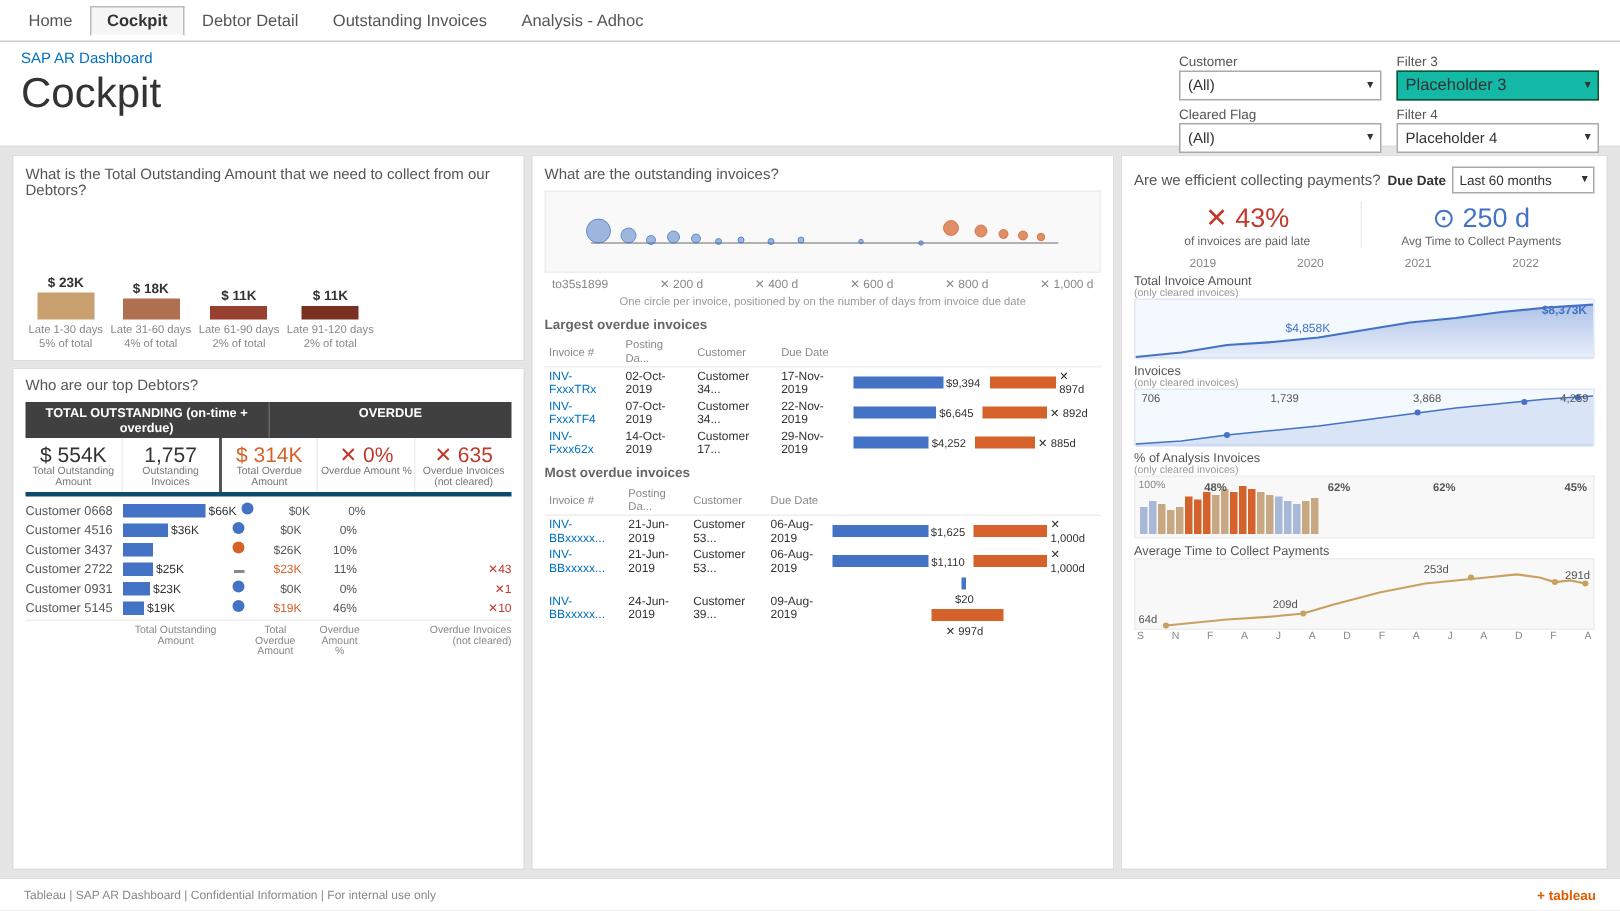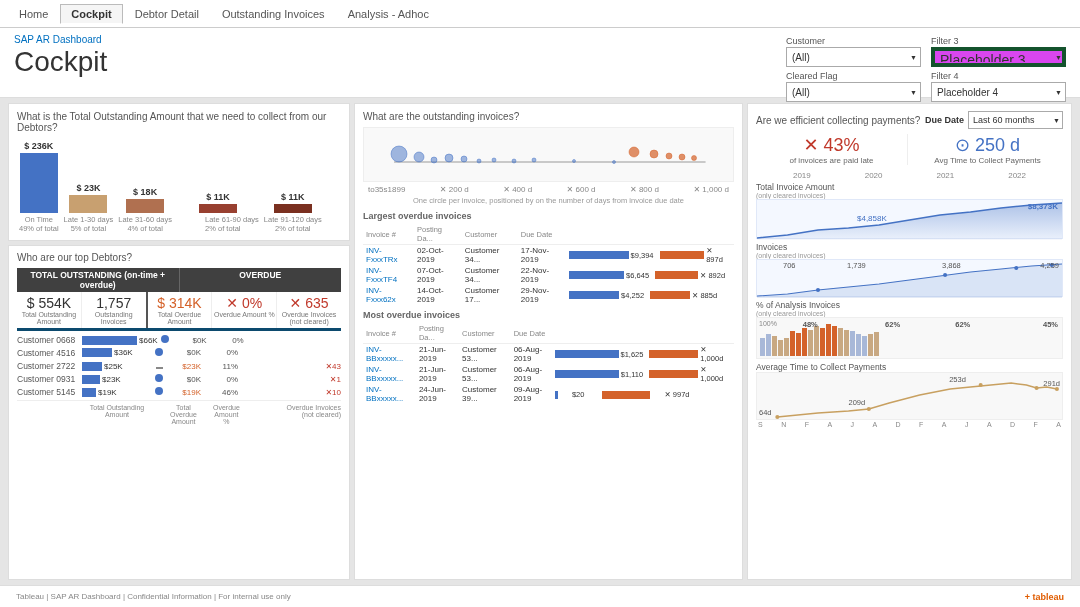--- a/index.html
+++ b/index.html
@@ -30,21 +30,21 @@
         <div style="position:relative; display:inline-block;">
           <select style="border:1px solid #aaa; padding:1px 20px 1px 5px; font-size:10px; width:135px; height:20px; background:#fff; color:#333; appearance:none;">
             <option>(All)</option>
           </select>
           <span style="position:absolute; right:4px; top:50%; transform:translateY(-50%); font-size:7px; pointer-events:none;">▼</span>
         </div>
       </div>
       <div style="display:flex; flex-direction:column; gap:1px;">
         <span style="font-size:9px; color:#555;">Filter 3</span>
         <div style="position:relative; display:inline-block;">
-          <select style="border:4px solid #14532d; padding:1px 20px 1px 5px; font-size:14px; width:135px; height:20px; background:#d946ef; color:#333; appearance:none;">
+          <select style="border:1px solid #14532d; padding:1px 20px 1px 5px; font-size:11px; width:135px; height:20px; background:#14b8a6; color:#333; appearance:none;">
             <option>Placeholder 3</option>
           </select>
           <span style="position:absolute; right:4px; top:50%; transform:translateY(-50%); font-size:7px; pointer-events:none;">▼</span>
         </div>
       </div>
     </div>
     <div style="display:flex; gap:10px;">
       <div style="display:flex; flex-direction:column; gap:1px;">
         <span style="font-size:9px; color:#555;">Cleared Flag</span>
         <div style="position:relative; display:inline-block;">
@@ -68,42 +68,37 @@
 </div>
 
 <div style="display:flex; gap:4px; padding:5px 8px; background:#e5e5e5; height:calc(607px - 28px - 70px - 22px); overflow:hidden;">
 
   <div style="width:342px; flex-shrink:0; display:flex; flex-direction:column; gap:4px;">
 
     <div style="background:#fff; border:1px solid #ddd; padding:7px 8px; flex:0 0 auto;">
       <div style="font-size:10px; color:#555; margin-bottom:5px;">What is the Total Outstanding Amount that we need to collect from our Debtors?</div>
       <div style="display:flex; align-items:flex-end; height:95px; gap:5px; padding:0 2px;">
 
-        <div style="display:flex; flex-direction:column; align-items:center; gap:2px;">
-          <div style="font-size:9px; font-weight:600; color:#333; white-space:nowrap;">$ 236K</div>
-          <div style="width:38px; height:60px; background:#4472c4;"></div>
-          <div style="font-size:7.5px; color:#888; text-align:center; line-height:1.2;">On Time<br>49% of total</div>
-        </div>
 
         <div style="display:flex; flex-direction:column; align-items:center; gap:2px;">
           <div style="font-size:9px; font-weight:600; color:#333;">$ 23K</div>
           <div style="width:38px; height:18px; background:#c8a070;"></div>
           <div style="font-size:7.5px; color:#888; text-align:center; line-height:1.2;">Late 1-30 days<br>5% of total</div>
         </div>
 
         <div style="display:flex; flex-direction:column; align-items:center; gap:2px;">
           <div style="font-size:9px; font-weight:600; color:#333;">$ 18K</div>
           <div style="width:38px; height:14px; background:#b07050;"></div>
           <div style="font-size:7.5px; color:#888; text-align:center; line-height:1.2;">Late 31-60 days<br>4% of total</div>
         </div>
 
         <div style="display:flex; flex-direction:column; align-items:center; gap:2px;">
           <div style="font-size:9px; font-weight:600; color:#333;">$ 11K</div>
           <div style="width:38px; height:9px; background:#984030;"></div>
-          <div style="font-size:7.5px; color:#888; line-height:1.2;margin-left:28px;">Late 61-90 days<br>2% of total</div>
+          <div style="font-size:7.5px; color:#888; text-align:center; line-height:1.2;">Late 61-90 days<br>2% of total</div>
         </div>
 
         <div style="display:flex; flex-direction:column; align-items:center; gap:2px;">
           <div style="font-size:9px; font-weight:600; color:#333;">$ 11K</div>
           <div style="width:38px; height:9px; background:#7a3020;"></div>
           <div style="font-size:7.5px; color:#888; text-align:center; line-height:1.2;">Late 91-120 days<br>2% of total</div>
         </div>
 
       </div>
     </div>
@@ -147,33 +142,45 @@
             <div style="width:55px; height:9px; background:#4472c4;"></div>
             <span style="font-size:8px; color:#333;">$66K</span>
           </div>
           <div style="flex:0 0 14px; text-align:center;"><span style="display:inline-block; width:8px; height:8px; border-radius:50%; background:#4472c4;"></span></div>
           <div style="flex:0 0 35px; text-align:right; font-size:8px; color:#555;">$0K</div>
           <div style="flex:0 0 12px; text-align:center; font-size:8px; color:#c0392b;"></div>
           <div style="flex:0 0 25px; text-align:right; font-size:8px; color:#555;">0%</div>
           <div style="flex:1; text-align:right; font-size:8px; color:#c0392b;"></div>
         </div>
 
-        <div style="display:flex; align-items:flex-start; margin-bottom:3px; font-size:8.5px;">
+        <div style="display:flex; align-items:flex-end; margin-bottom:3px; font-size:8.5px;">
           <div style="width:65px; color:#555; flex-shrink:0;">Customer 4516</div>
           <div style="flex:0 0 70px; display:flex; align-items:center; gap:2px;">
             <div style="width:30px; height:9px; background:#4472c4;"></div>
             <span style="font-size:8px; color:#333;">$36K</span>
           </div>
           <div style="flex:0 0 14px; text-align:center;"><span style="display:inline-block; width:8px; height:8px; border-radius:50%; background:#4472c4;"></span></div>
           <div style="flex:0 0 35px; text-align:right; font-size:8px; color:#555;">$0K</div>
           <div style="flex:0 0 12px; text-align:center; font-size:8px; color:#c0392b;"></div>
           <div style="flex:0 0 25px; text-align:right; font-size:8px; color:#555;">0%</div>
           <div style="flex:1; text-align:right; font-size:8px; color:#c0392b;"></div>
         </div>
 
+        <div style="display:flex; align-items:center; margin-bottom:3px; font-size:8.5px;">
+          <div style="width:65px; color:#555; flex-shrink:0;">Customer 3437</div>
+          <div style="flex:0 0 70px; display:flex; align-items:center; gap:2px;">
+            <div style="width:20px; height:9px; background:#4472c4;"></div>
+            <span style="font-size:8px; color:#333;"></span>
+          </div>
+          <div style="flex:0 0 14px; text-align:center;"><span style="display:inline-block; width:8px; height:8px; border-radius:50%; background:#d4622a;"></span></div>
+          <div style="flex:0 0 35px; text-align:right; font-size:8px; color:#555;">$26K</div>
+          <div style="flex:0 0 12px; text-align:center; font-size:8px; color:#c0392b;"></div>
+          <div style="flex:0 0 25px; text-align:right; font-size:8px; color:#555;">10%</div>
+          <div style="flex:1; text-align:right; font-size:8px; color:#c0392b;"></div>
+        </div>
 
         <div style="display:flex; align-items:center; margin-bottom:3px; font-size:8.5px;">
           <div style="width:65px; color:#555; flex-shrink:0;">Customer 2722</div>
           <div style="flex:0 0 70px; display:flex; align-items:center; gap:2px;">
             <div style="width:20px; height:9px; background:#4472c4;"></div>
             <span style="font-size:8px; color:#333;">$25K</span>
           </div>
           <div style="flex:0 0 14px; text-align:center;"><span style="display:inline-block; width:7px; height:2px; background:#888; margin:0 auto;"></span></div>
           <div style="flex:0 0 35px; text-align:right; font-size:8px; color:#d4622a;">$23K</div>
           <div style="flex:0 0 12px; text-align:center; font-size:8px; color:#c0392b;"></div>
@@ -355,21 +362,21 @@
                 <span style="font-size:7.5px; color:#333;">✕ 1,000d</span>
               </div>
             </td>
           </tr>
           <tr>
             <td style="padding:1px 3px; color:#0070c0; cursor:pointer;">INV-BBxxxxx...</td>
             <td style="padding:1px 3px;">24-Jun-2019</td>
             <td style="padding:1px 3px;">Customer 39...</td>
             <td style="padding:1px 3px;">09-Aug-2019</td>
             <td style="padding:1px 3px;">
-              <div style="display:flex; align-items:flex-end; gap:14px;">
+              <div style="display:flex; align-items:center; gap:2px;flex-direction:column;">
                 <div style="width:3px; height:8px; background:#4472c4;"></div>
                 <span style="font-size:7.5px; color:#333;">$20</span>
                 <div style="width:48px; height:8px; background:#d4622a; margin-left:4px;"></div>
                 <span style="font-size:7.5px; color:#333;">✕ 997d</span>
               </div>
             </td>
           </tr>
         </tbody>
           </table>
       </div>
@@ -434,21 +441,21 @@
         <div style="font-size:7px; color:#999;">(only cleared invoices)</div>
         <div style="height:38px; position:relative; background:#f4f8ff; border:1px solid #e0e8f8;">
           <svg width="100%" height="38" viewBox="0 0 300 38" preserveAspectRatio="none">
             <path d="M0,36 L30,34 L60,30 L90,27 L120,24 L150,20 L180,16 L210,12 L240,9 L270,6 L300,4 L300,38 L0,38 Z" fill="rgba(68,114,196,0.15)"></path>
             <path d="M0,36 L30,34 L60,30 L90,27 L120,24 L150,20 L180,16 L210,12 L240,9 L270,6 L300,4" fill="none" stroke="#4472c4" stroke-width="1"></path>
             <circle cx="60" cy="30" r="2" fill="#4472c4"></circle>
             <circle cx="185" cy="15" r="2" fill="#4472c4"></circle>
             <circle cx="255" cy="8" r="2" fill="#4472c4"></circle>
             <circle cx="290" cy="5" r="2" fill="#4472c4"></circle>
           </svg>
-          <span style="position:absolute; top:1px; left:26px; font-size:7.5px; color:#555;">706</span>
+          <span style="position:absolute; top:1px; left:4px; font-size:7.5px; color:#555;">706</span>
           <span style="position:absolute; top:1px; left:90px; font-size:7.5px; color:#555;">1,739</span>
           <span style="position:absolute; top:1px; left:185px; font-size:7.5px; color:#555;">3,868</span>
           <span style="position:absolute; top:1px; right:3px; font-size:7.5px; color:#555;">4,259</span>
         </div>
       </div>
 
       <div style="margin-bottom:3px;">
         <div style="font-size:8.5px; color:#555; font-weight:500;">% of Analysis Invoices</div>
         <div style="font-size:7px; color:#999;">(only cleared invoices)</div>
         <div style="height:42px; position:relative; background:#f8f8f8; border:1px solid #eee; display:flex; align-items:flex-end; padding:0 3px 2px; gap:1px; overflow:hidden;">

